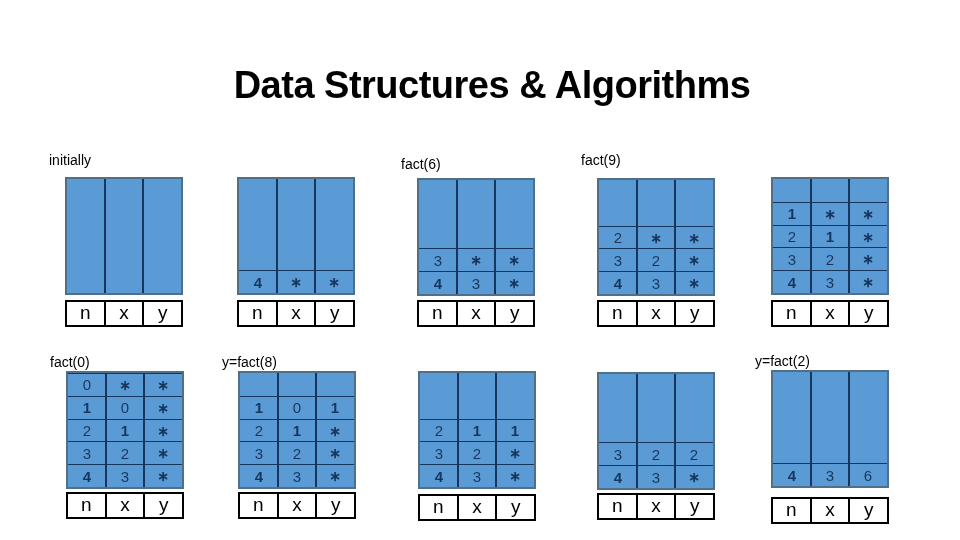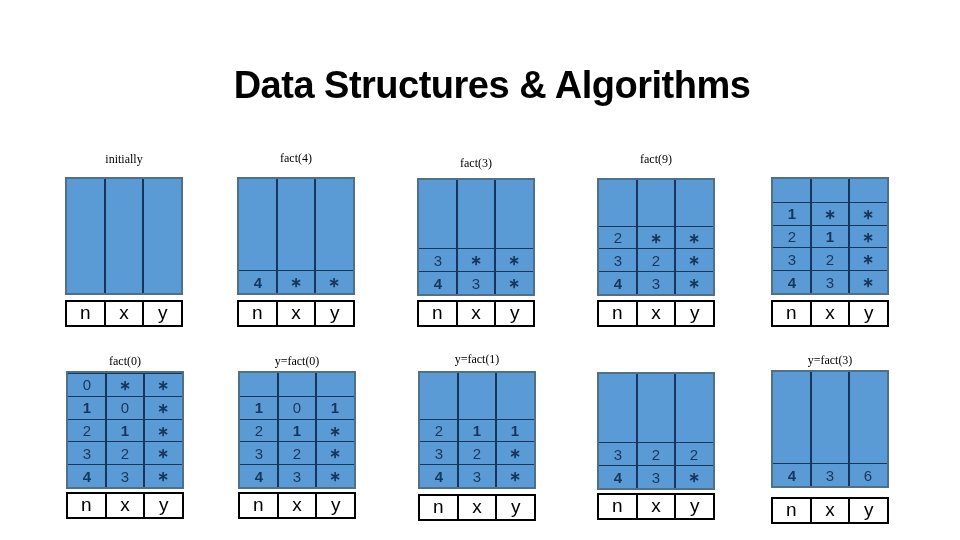--- a/index.html
+++ b/index.html
@@ -12,22 +12,22 @@
   }
   .slide { position:absolute; inset:0; }
   .title {
     position:absolute; top:52px; left:0; width:100%;
     margin:12px; text-align:center;
     font-size:38px; font-weight:bold; color:var(--text);
     letter-spacing:-0.5px;
   }
   .diagram { position:absolute; top:0; width:118px; height:540px; }
   .dlabel {
-    position:absolute; left:-16px; right:-16px; text-align:center;
-    font-size:12px; color:var(--text); white-space:nowrap;font-family:Liberation Serif, serif;
+    position:absolute; left:-16px; right:-16px; text-align:left;
+    font-size:14px; color:var(--text); white-space:nowrap;
   }
   .box {
     position:absolute; left:0; width:114px; height:114px;
     background:var(--stack-fill);
     border:2px solid var(--stack-border);
   }
   .vline {
     position:absolute; top:0; bottom:0; width:1.5px;
     background:var(--grid-line);
   }
@@ -67,38 +67,37 @@
           <div class="vline v1"></div>
           <div class="vline v2"></div>
         </div>
         <div class="footer" style="top: 300px;">
           <div class="fcell">n</div>
           <div class="fcell">x</div>
           <div class="fcell">y</div>
         </div>
       </div>
       <div class="diagram" style="left: 237px;">
-        <div class="dlabel" style="top: 151px;">fact(4)</div>
         <div class="box" style="top: 177px;">
           <div class="vline v1"></div>
           <div class="vline v2"></div>
           <div class="srow" style="bottom: 0px; height: 22.8px;">
             <span class="cell bold">4</span>
             <span class="cell star">∗</span>
             <span class="cell star">∗</span>
           </div>
         </div>
         <div class="footer" style="top: 300px;">
           <div class="fcell">n</div>
           <div class="fcell">x</div>
           <div class="fcell">y</div>
         </div>
       </div>
       <div class="diagram" style="left: 417px;">
-        <div class="dlabel" style="top: 156px;">fact(3)</div>
+        <div class="dlabel" style="top: 156px;">fact(6)</div>
         <div class="box" style="top: 178px;">
           <div class="vline v1"></div>
           <div class="vline v2"></div>
           <div class="srow" style="bottom: 22.8px; height: 22.8px;">
             <span class="cell">3</span>
             <span class="cell star">∗</span>
             <span class="cell star">∗</span>
           </div>
           <div class="srow" style="bottom: 0px; height: 22.8px;">
             <span class="cell bold">4</span>
@@ -201,21 +200,21 @@
             <span class="cell star">∗</span>
           </div>
         </div>
         <div class="footer" style="top: 492px;">
           <div class="fcell">n</div>
           <div class="fcell">x</div>
           <div class="fcell">y</div>
         </div>
       </div>
       <div class="diagram" style="left: 238px;">
-        <div class="dlabel" style="top: 354px;">y=fact(0)</div>
+        <div class="dlabel" style="top: 354px;">y=fact(8)</div>
         <div class="box" style="top: 371px;">
           <div class="vline v1"></div>
           <div class="vline v2"></div>
           <div class="srow" style="bottom: 68.4px; height: 22.8px;">
             <span class="cell bold">1</span>
             <span class="cell">0</span>
             <span class="cell bold">1</span>
           </div>
           <div class="srow" style="bottom: 45.6px; height: 22.8px;">
             <span class="cell">2</span>
@@ -233,21 +232,20 @@
             <span class="cell star">∗</span>
           </div>
         </div>
         <div class="footer" style="top: 492px;">
           <div class="fcell">n</div>
           <div class="fcell">x</div>
           <div class="fcell">y</div>
         </div>
       </div>
       <div class="diagram" style="left: 418px;">
-        <div class="dlabel" style="top: 352px;">y=fact(1)</div>
         <div class="box" style="top: 371px;">
           <div class="vline v1"></div>
           <div class="vline v2"></div>
           <div class="srow" style="bottom: 45.6px; height: 22.8px;">
             <span class="cell">2</span>
             <span class="cell bold">1</span>
             <span class="cell bold">1</span>
           </div>
           <div class="srow" style="bottom: 22.8px; height: 22.8px;">
             <span class="cell">3</span>
@@ -281,21 +279,21 @@
             <span class="cell star">∗</span>
           </div>
         </div>
         <div class="footer" style="top: 493px;">
           <div class="fcell">n</div>
           <div class="fcell">x</div>
           <div class="fcell">y</div>
         </div>
       </div>
       <div class="diagram" style="left: 771px;">
-        <div class="dlabel" style="top: 353px;">y=fact(3)</div>
+        <div class="dlabel" style="top: 353px;">y=fact(2)</div>
         <div class="box" style="top: 370px;">
           <div class="vline v1"></div>
           <div class="vline v2"></div>
           <div class="srow" style="bottom: 0px; height: 22.8px;">
             <span class="cell bold">4</span>
             <span class="cell">3</span>
             <span class="cell">6</span>
           </div>
         </div>
         <div class="footer" style="top: 497px;">

